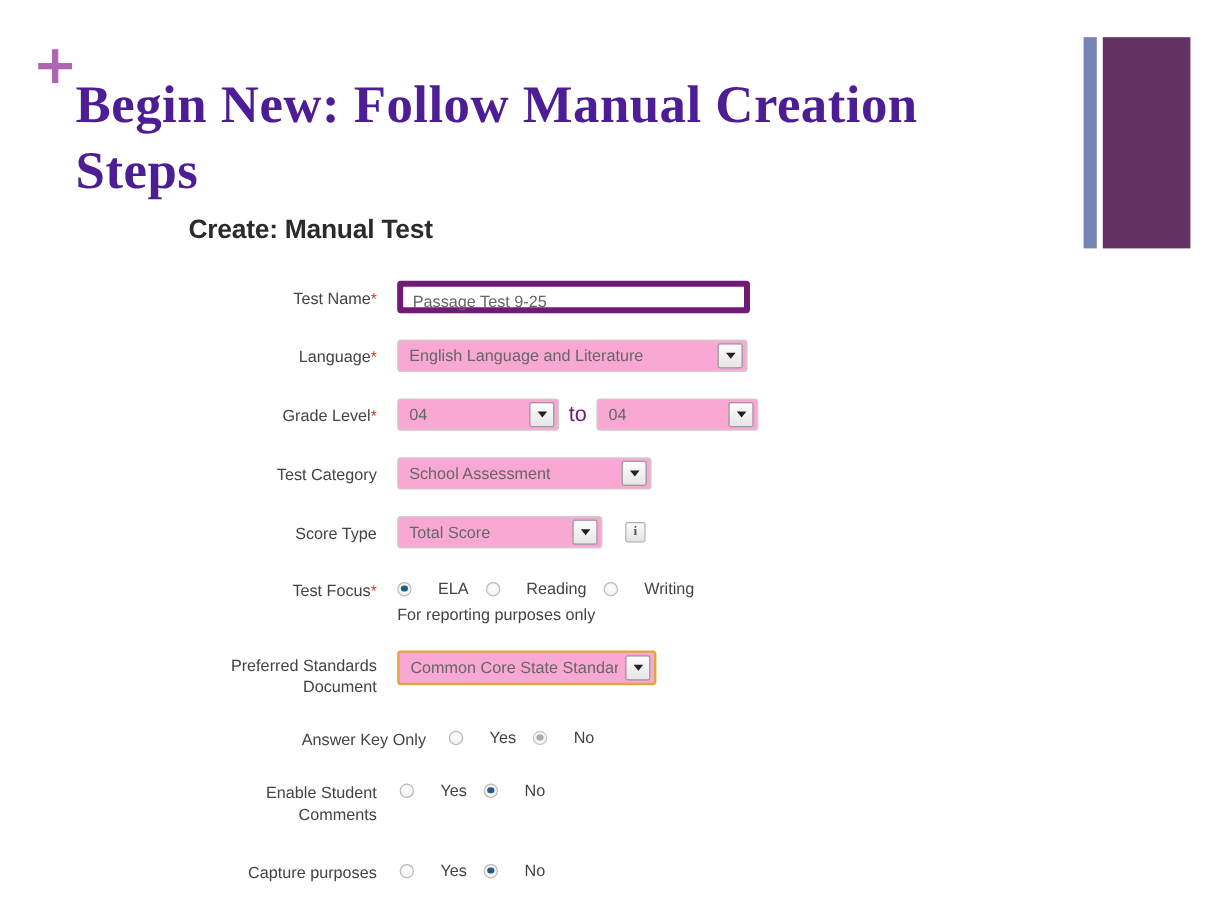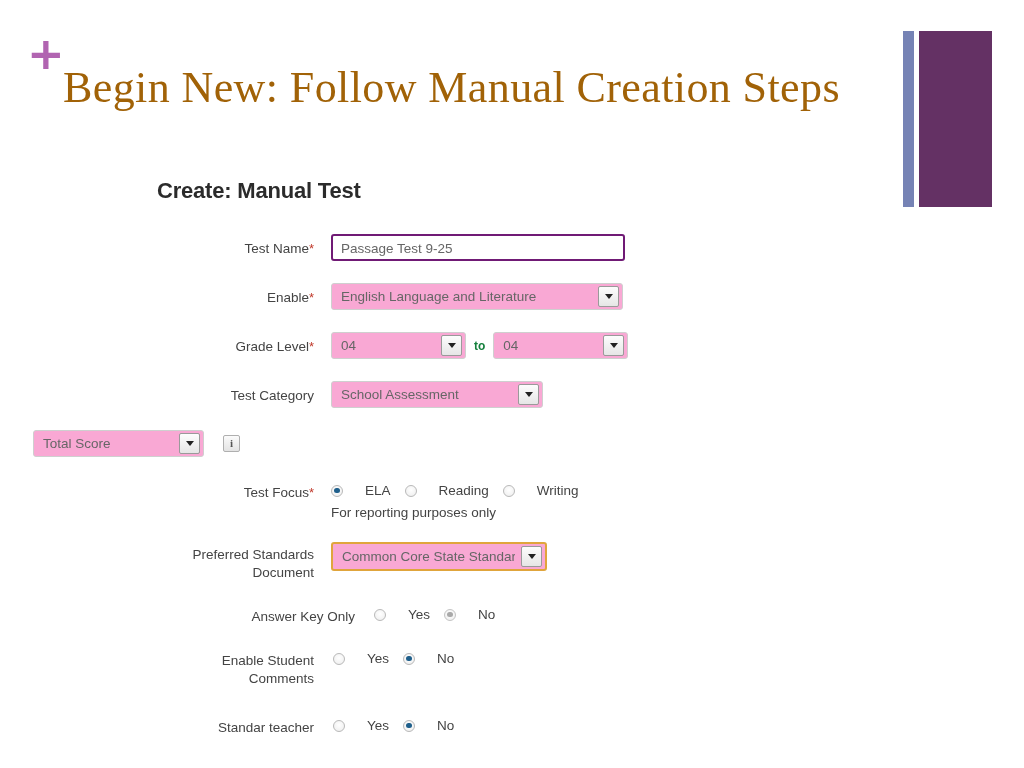--- a/index.html
+++ b/index.html
@@ -46,24 +46,24 @@
     font-weight: bold;
     line-height: 36px;
     letter-spacing: 0;
     user-select: none;
   }
   #slide-title {
     position: absolute;
     left: 63px;
     top: 60px;
     width: 790px;
-    color: #a16207;
+    color: #4c1d95;
     font-family: "Liberation Serif", serif;
     font-size: 44px;
-    font-weight: normal;
+    font-weight: bold;
     line-height: 55px;
     letter-spacing: 0.4px;
   }
 
   
   #form-panel {
     position: absolute;
     left: 16px;
     top: 178px;
     width: 900px;
@@ -101,21 +101,21 @@
     margin-left: 17px;
     display: flex;
     align-items: center;
     flex-wrap: wrap;
   }
 
   
   .text-input {
     box-sizing: border-box;
     height: 27px;
-    border: 2px solid #701a75;
+    border: 5px solid #701a75;
     border-radius: 3px;
     background: #fff;
     color: #666666;
     font-family: "Liberation Sans", sans-serif;
     font-size: 13.5px;
     padding: 0 8px;
     line-height: 25px;
     outline: none;
   }
 
@@ -160,24 +160,23 @@
   }
   .caret-btn .tri {
     width: 0;
     height: 0;
     border-left: 4px solid transparent;
     border-right: 4px solid transparent;
     border-top: 5px solid #222222;
   }
 
   .to-word {
-    color: #15803d;
-    font-size: 12px;
+    color: #701a75;
+    font-size: 18px;
     margin: 0 8px;
-    font-weight: bold;
   }
 
   
   .info-icon {
     width: 15px;
     height: 15px;
     margin-left: 19px;
     border: 1px solid #AFAFAF;
     border-radius: 2px;
     background: linear-gradient(#fbfbfb, #e3e3e3);
@@ -262,21 +261,21 @@
   <div class="form-rows">
 
     <div class="form-row" style="margin-top:30px;">
       <div class="row-label"><span>Test Name</span><span class="req">*</span></div>
       <div class="row-field">
         <div class="text-input" style="width:294px;">Passage Test 9-25</div>
       </div>
     </div>
 
     <div class="form-row" style="margin-top:22px;">
-      <div class="row-label"><span>Enable</span><span class="req">*</span></div>
+      <div class="row-label"><span>Language</span><span class="req">*</span></div>
       <div class="row-field">
         <div class="select" style="width:292px;">
           <span class="sel-text">English Language and Literature</span>
           <span class="caret-btn">
               <span class="tri"></span>
             </span>
         </div>
       </div>
     </div>
 
@@ -305,20 +304,21 @@
         <div class="select" style="width:212px;">
           <span class="sel-text">School Assessment</span>
           <span class="caret-btn">
               <span class="tri"></span>
             </span>
         </div>
       </div>
     </div>
 
     <div class="form-row" style="margin-top:22px;">
+      <div class="row-label"><span>Score Type</span></div>
       <div class="row-field">
         <div class="select" style="width:171px;">
           <span class="sel-text">Total Score</span>
           <span class="caret-btn">
               <span class="tri"></span>
             </span>
         </div>
         <div class="info-icon">i</div>
       </div>
     </div>
@@ -388,21 +388,21 @@
           </label>
           <label class="radio-item">
             <span class="radio-dot checked"></span>
             <span class="radio-label">No</span>
           </label>
         </div>
       </div>
     </div>
 
     <div class="form-row" style="margin-top:30px;">
-      <div class="row-label" style="padding-top:1px;"><span>Standar teacher</span></div>
+      <div class="row-label" style="padding-top:1px;"><span>Capture purposes</span></div>
       <div class="row-field" style="margin-left:19px;">
         <div class="radio-group">
           <label class="radio-item">
             <span class="radio-dot"></span>
             <span class="radio-label">Yes</span>
           </label>
           <label class="radio-item">
             <span class="radio-dot checked"></span>
             <span class="radio-label">No</span>
           </label>

